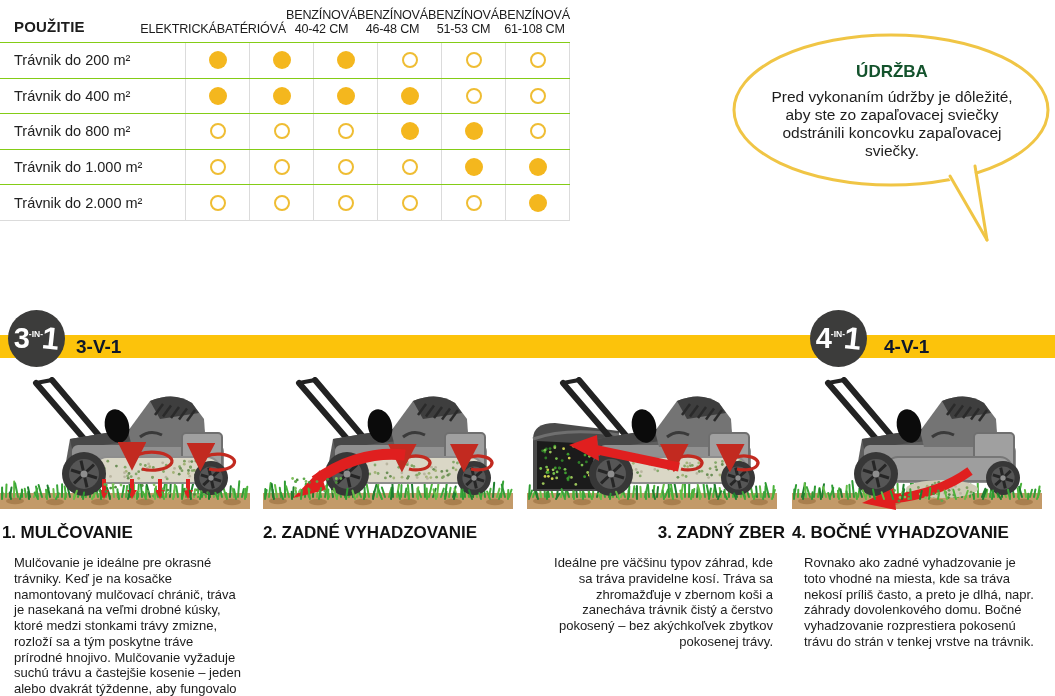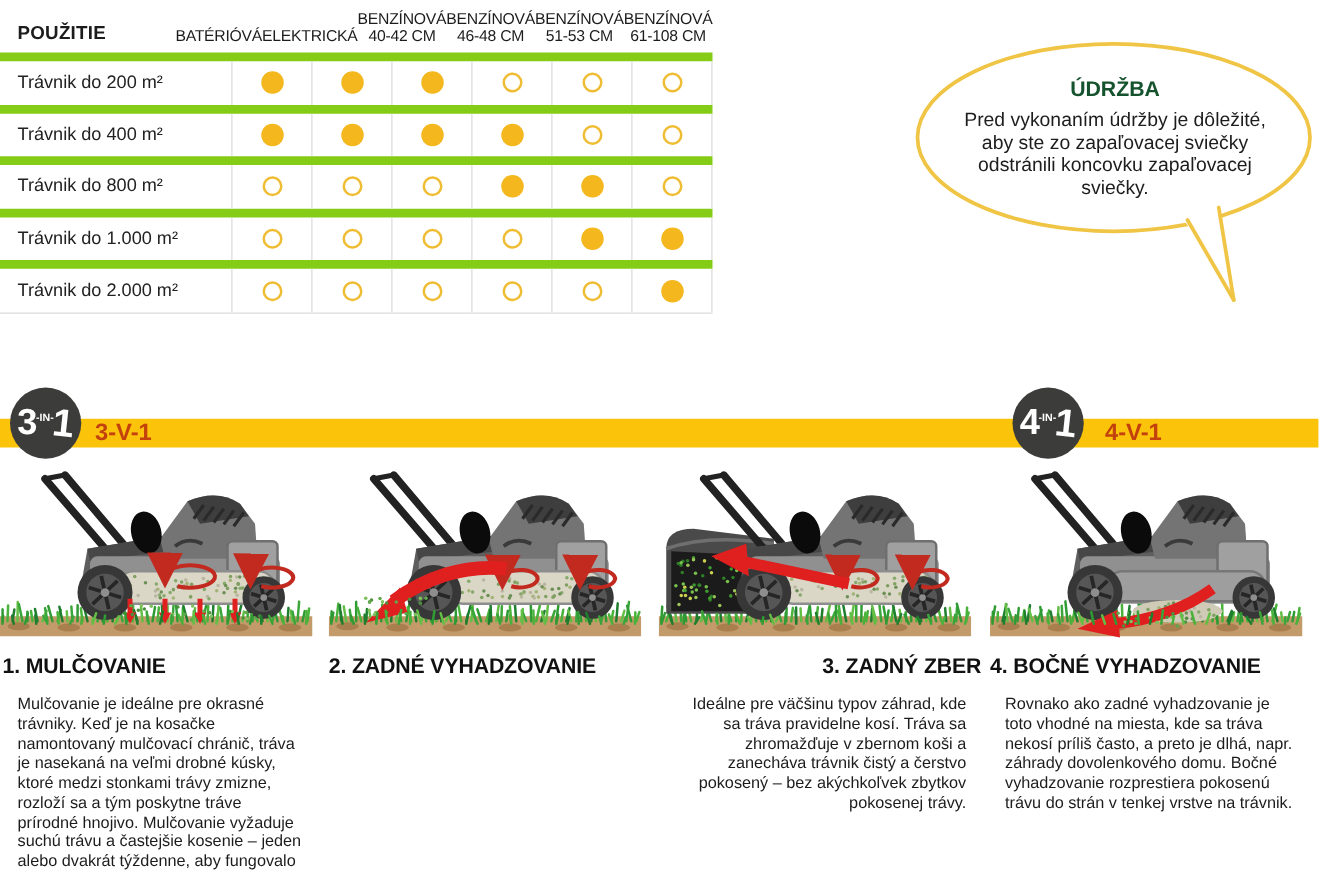--- a/index.html
+++ b/index.html
@@ -7,21 +7,21 @@
        font-family:"Liberation Sans",sans-serif;color:#1c1c1c;}
 
   
   .usage-table{position:absolute;left:0;top:6px;width:570px;}
   .t-head{display:flex;height:36px;}
   .th-label{width:185px;display:flex;align-items:flex-end;padding:0 0 7px 14px;
             font-weight:700;font-size:15px;letter-spacing:.2px;box-sizing:border-box;}
   .th-col{flex:1;display:flex;flex-direction:column;justify-content:flex-end;align-items:center;
           font-weight:400;font-size:12.6px;line-height:1.12;padding-bottom:6px;text-align:center;
           letter-spacing:-0.2px;}
-  .t-row{display:flex;height:34.6px;border-top:7px solid #84cc16;}
+  .t-row{display:flex;height:34.6px;border-top:1px solid #84cc16;}
   .t-row:last-child{border-bottom:1px solid #dbdbdb;}
   .t-rowlabel{width:185px;display:flex;align-items:center;padding-left:14px;
               font-size:14.5px;box-sizing:border-box;color:#222;}
   .t-cell{flex:1;display:flex;align-items:center;justify-content:center;border-left:1px solid #dbdbdb;}
   .t-cell:last-child{border-right:1px solid #dbdbdb;}
   .dot-filled{width:18px;height:18px;border-radius:50%;background:var(--dot,#F4B71E);}
   .dot-empty{width:12px;height:12px;border-radius:50%;border:2.6px solid var(--ring,#EFBD33);background:#fff;}
 
   
   .bubble-svg{position:absolute;left:722px;top:30px;}
@@ -31,21 +31,21 @@
 
   
   .banner{position:absolute;left:0;top:335px;width:1055px;height:23px;background:var(--yellow,#FCC30B);}
   .badge{position:absolute;top:310px;width:57px;height:57px;border-radius:50%;
          background:var(--badge,#3C3C3B);color:#fff;display:flex;align-items:center;justify-content:center;}
   .badge-3{left:8px;} .badge-4{left:810px;}
   .b-num{font-size:29px;font-weight:700;line-height:1;}
   .b-num2{font-size:31px;font-weight:700;line-height:1;transform:rotate(6deg);}
   .b-in{font-size:8.5px;font-weight:700;transform:translateY(-5px);margin:0 -1px;}
   .banner-label{position:absolute;top:335px;height:23px;line-height:23px;
-                font-size:19px;font-weight:700;color:#c2410c;}
+                font-size:19px;font-weight:700;color:#0f172a;}
   .label-3{left:76px;} .label-4{left:884px;}
 
   
   .mower-box{position:absolute;top:377px;width:250px;height:134px;}
   .mb-1{left:0;} .mb-2{left:263px;} .mb-3{left:527px;} .mb-4{left:792px;}
 
   
   .section{position:absolute;top:523px;}
   .sec-1{left:2px;width:252px;} .sec-2{left:263px;width:254px;}
   .sec-3{left:527px;width:258px;text-align:right;} .sec-4{left:792px;width:260px;}
@@ -55,24 +55,24 @@
 </head>
 <body>
 
 <div id="app">
 
   <div class="usage-table">
     <div class="t-head">
       <div class="th-label">POUŽITIE</div>
       <div style="display:flex;flex:1;" id="t-cols">
           <div class="th-col">
+            <div>ELEKTRICKÁ</div>
+          </div>
+          <div class="th-col">
             <div>BATÉRIÓVÁ</div>
-          </div>
-          <div class="th-col">
-            <div>ELEKTRICKÁ</div>
           </div>
           <div class="th-col">
             <div>BENZÍNOVÁ</div>
             <div>40-42 CM</div>
           </div>
           <div class="th-col">
             <div>BENZÍNOVÁ</div>
             <div>46-48 CM</div>
           </div>
           <div class="th-col">

